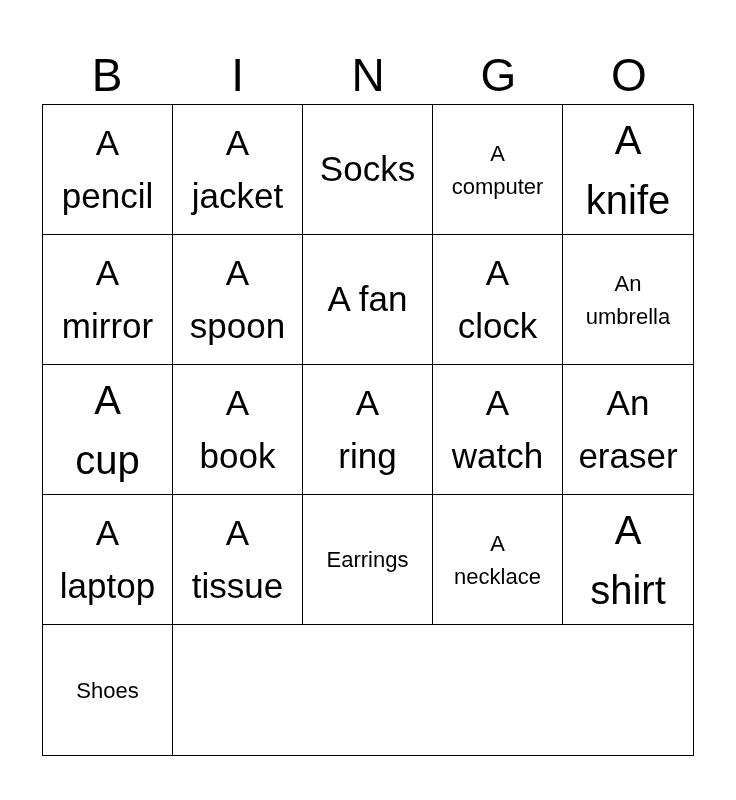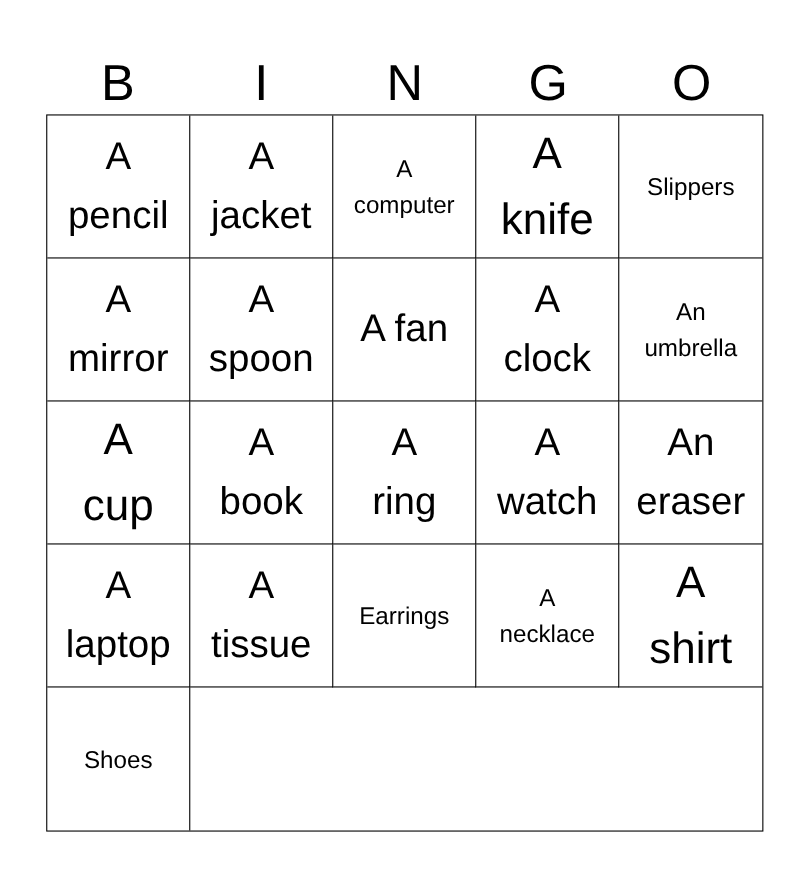--- a/index.html
+++ b/index.html
@@ -68,25 +68,25 @@
     <span class="letter">N</span>
     <span class="letter">G</span>
     <span class="letter">O</span>
   </div>
 
   <div class="bingo-grid">
     <div class="cell" data-size="lg">A
 pencil</div>
     <div class="cell" data-size="lg">A
 jacket</div>
+    <div class="cell" data-size="lg">Socks</div>
     <div class="cell" data-size="sm">A
 computer</div>
     <div class="cell" data-size="xl">A
 knife</div>
-    <div class="cell" data-size="sm">Slippers</div>
     <div class="cell" data-size="lg">A
 mirror</div>
     <div class="cell" data-size="lg">A
 spoon</div>
     <div class="cell" data-size="lg">A fan</div>
     <div class="cell" data-size="lg">A
 clock</div>
     <div class="cell" data-size="sm">An
 umbrella</div>
     <div class="cell" data-size="xl">A

